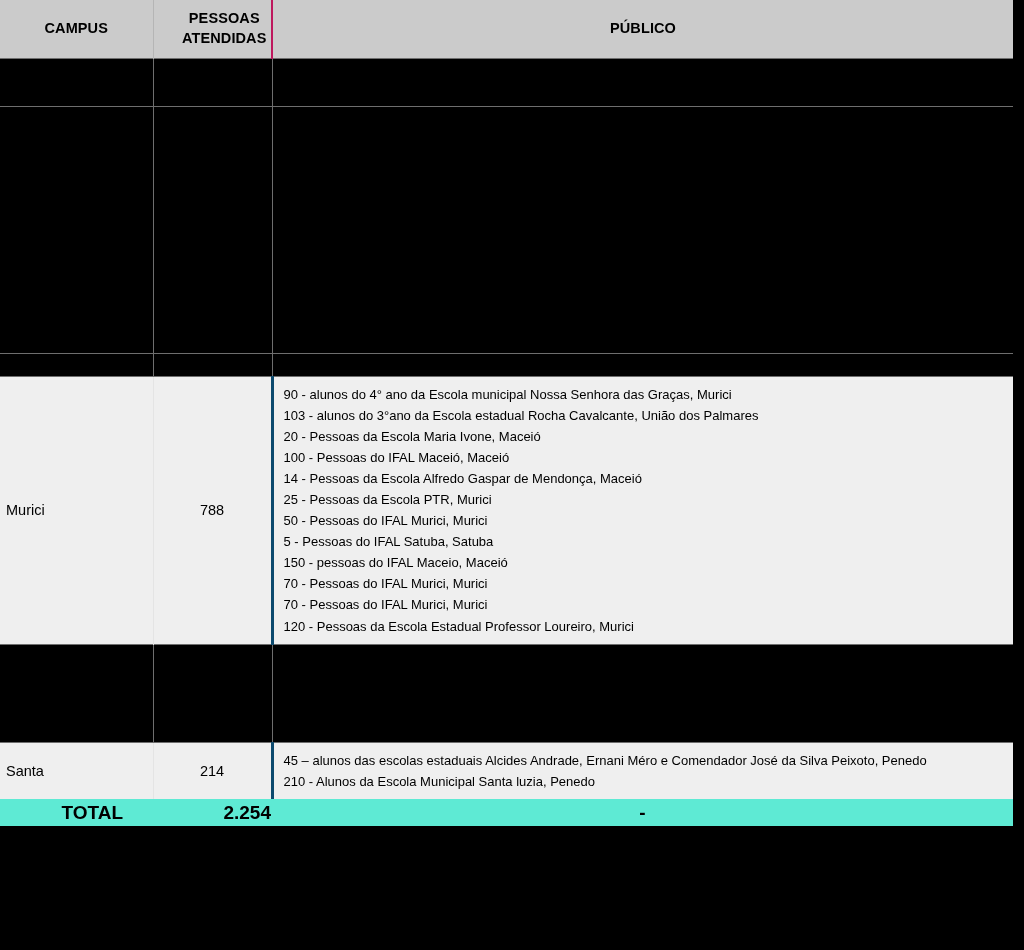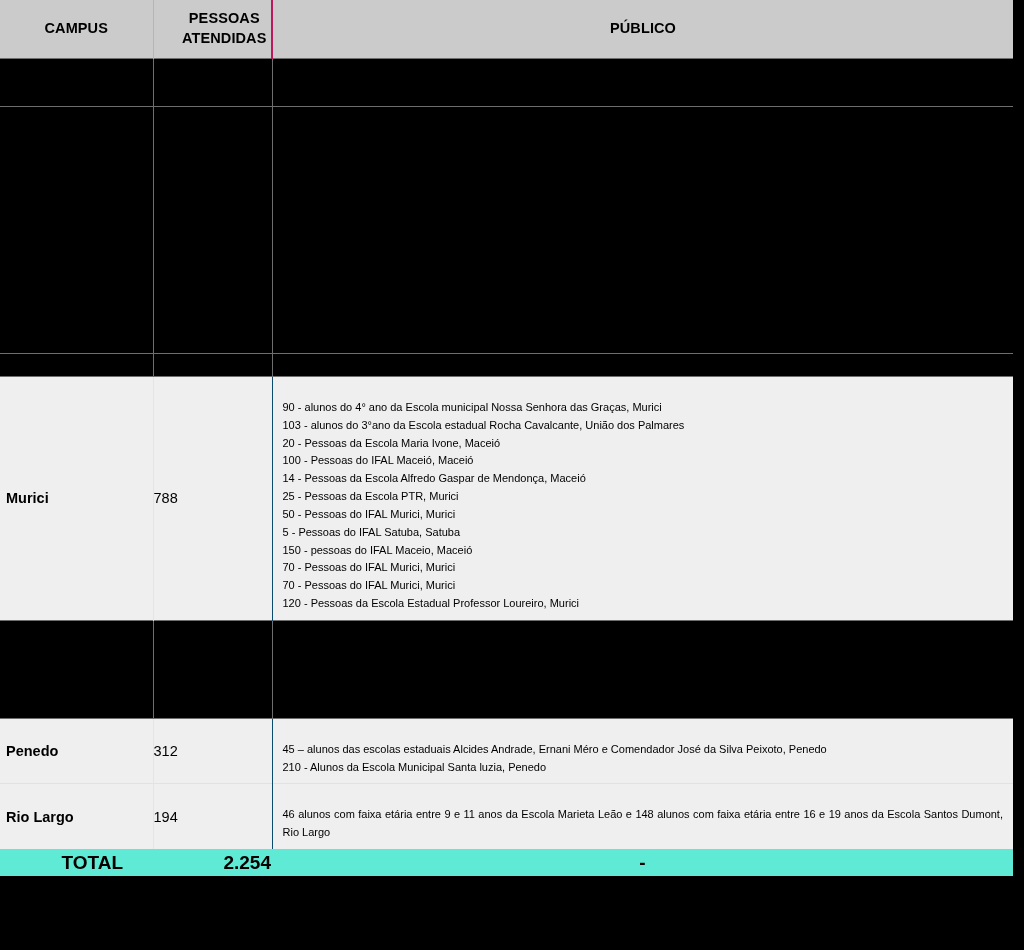--- a/index.html
+++ b/index.html
@@ -69,34 +69,35 @@
   }
 
   
   tr.row-data td {
     background: #efefef;
     color: #000000;
     border-top: 1px solid #e2e2e2;
   }
   tr.row-data td.cell-campus {
     font-size: 14.5px;
-    font-weight: bold;
+    font-weight: normal;
     text-align: left;
     padding-left: 6px;
     border-right: 1px solid #e4e4e4;
   }
   tr.row-data td.cell-count {
     font-size: 14.5px;
     font-weight: normal;
-    border-right: 1px solid #0c4a6e;
+    text-align: center;
+    border-right: 3px solid #0c4a6e;
   }
   tr.row-data td.cell-publico {
-    font-size: 11px;
+    font-size: 13px;
     text-align: left;
-    padding: 22px 10px 7px 10px;
+    padding: 7px 10px 7px 10px;
     line-height: 1.62;
   }
   tr.row-data td.cell-publico.justified {
     text-align: justify;
     text-align-last: left;
   }
   .publico-line { display: block; white-space: normal; }
 
   
   tr.row-total td {
@@ -183,32 +184,25 @@
             <span class="publico-line">70 - Pessoas do IFAL Murici, Murici</span>
             <span class="publico-line">120 - Pessoas da Escola Estadual Professor Loureiro, Murici</span>
           </td>
         </tr>
         <tr class="row-redacted" style="height: 98px;">
           <td class="cell-campus"></td>
           <td class="cell-count"></td>
           <td class="cell-publico"></td>
         </tr>
         <tr class="row-data">
-          <td class="cell-campus">Penedo</td>
-          <td class="cell-count">312</td>
+          <td class="cell-campus">Santa</td>
+          <td class="cell-count">214</td>
           <td class="cell-publico">
             <span class="publico-line">45 – alunos das escolas estaduais Alcides Andrade, Ernani Méro e Comendador José da Silva Peixoto, Penedo</span>
             <span class="publico-line">210 - Alunos da Escola Municipal Santa luzia, Penedo</span>
-          </td>
-        </tr>
-        <tr class="row-data">
-          <td class="cell-campus">Rio Largo</td>
-          <td class="cell-count">194</td>
-          <td class="cell-publico justified">
-            <span class="publico-line">46 alunos com faixa etária entre 9 e 11 anos da Escola Marieta Leão e 148 alunos com faixa etária entre 16 e 19 anos da Escola Santos Dumont, Rio Largo</span>
           </td>
         </tr>
       </tbody>
 
     <tfoot>
       <tr class="row-total">
         <td class="cell-campus">TOTAL</td>
         <td class="cell-count">2.254</td>
         <td class="cell-publico">-</td>
       </tr>

